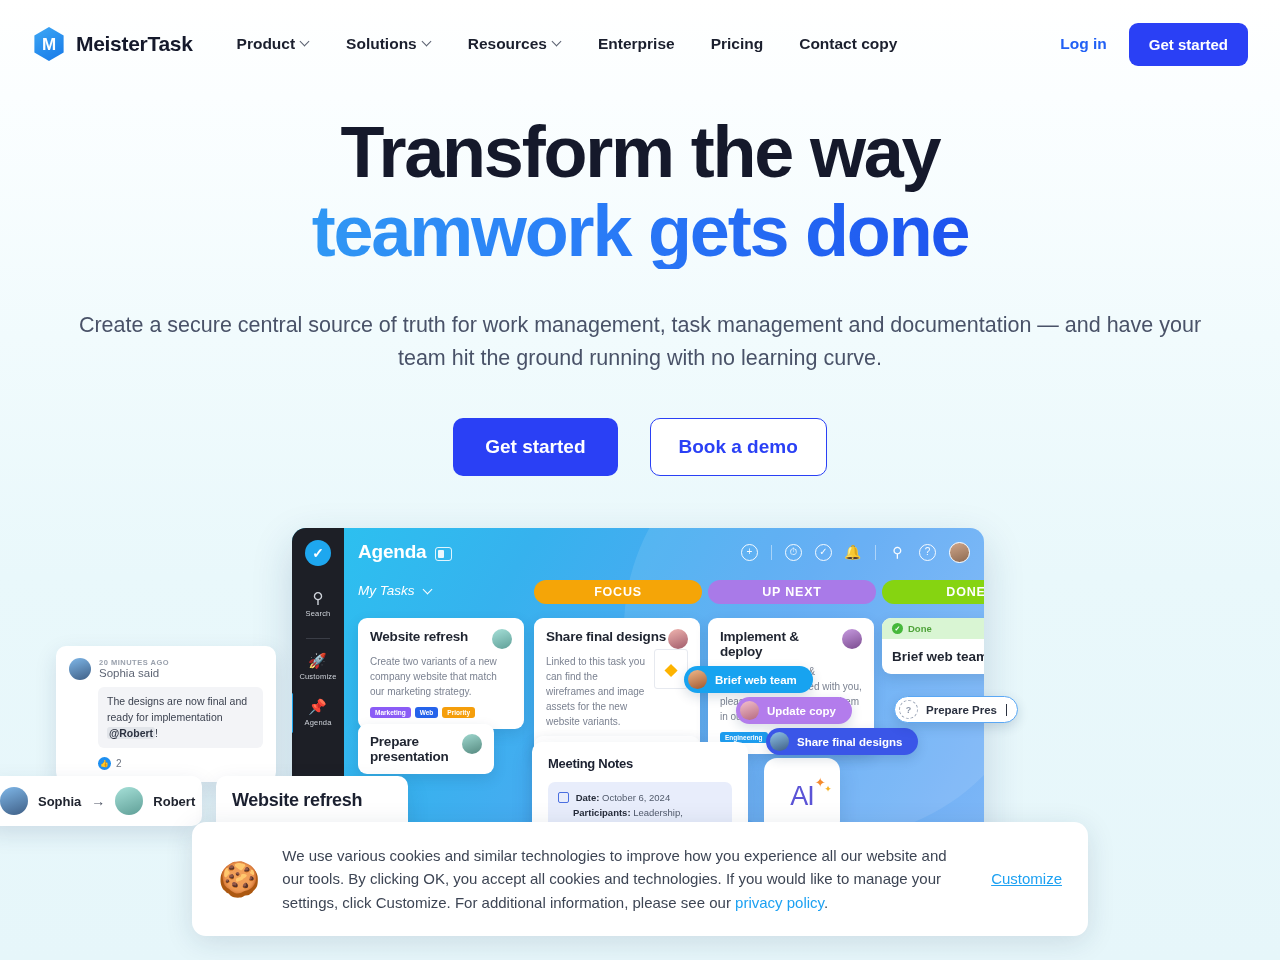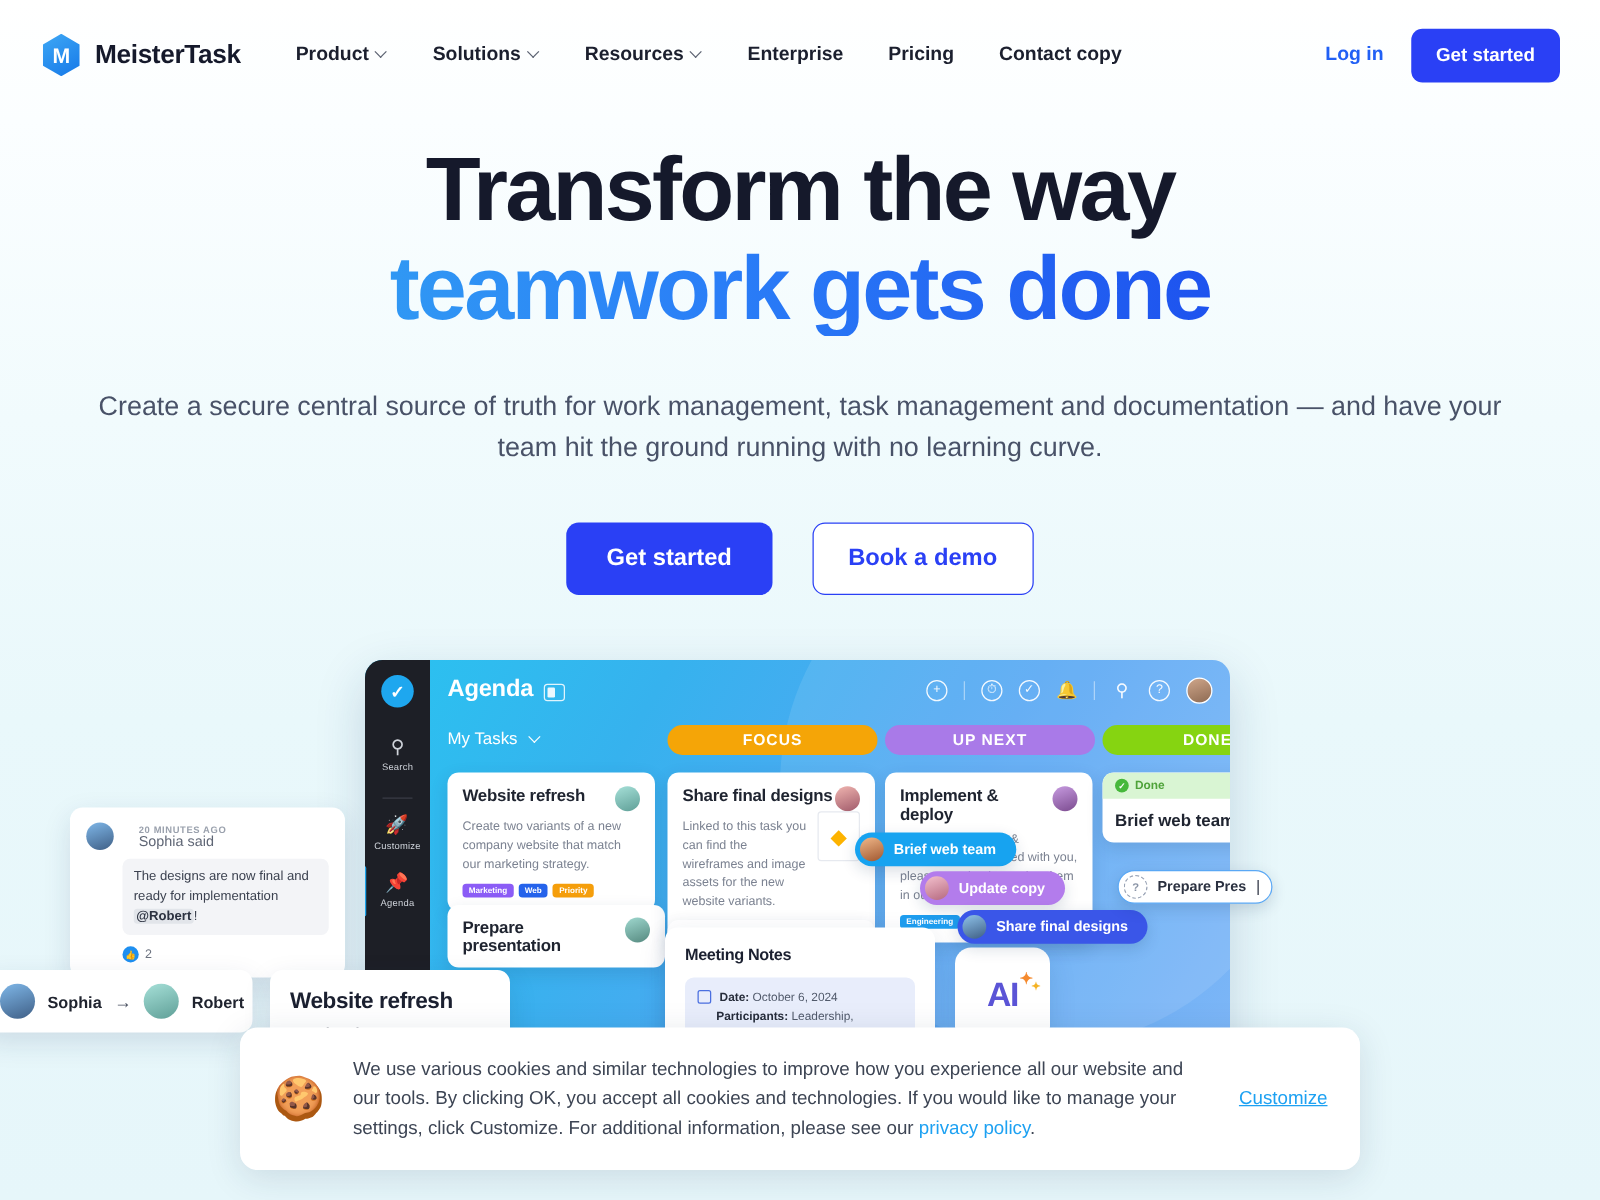--- a/index.html
+++ b/index.html
@@ -134,21 +134,21 @@
   }
   .tb-ico.plain { border: none; font-size: 14px; }
   .tb-sep { width: 1px; height: 15px; background: rgba(255,255,255,.45); }
   .tb-avatar {
     width: 21px; height: 21px; border-radius: 50%;
     background: linear-gradient(160deg,#cfa68a,#8d6a52); border: 1.5px solid #fff;
   }
 
   .my-tasks {
     position: absolute; left: 66px; top: 55px; color: #fff;
-    font-size: 13.5px; font-weight: 500; z-index: 4;
+    font-size: 13.5px; font-weight: 500; z-index: 4; font-style: italic;
   }
   .my-tasks .caret2 {
     display:inline-block; width:7px;height:7px;border-right:1.4px solid #fff;border-bottom:1.4px solid #fff;
     transform: rotate(45deg); margin-left: 6px; position: relative; top:-2px;
   }
 
   .col-pill {
     position: absolute; top: 52px; height: 24px; border-radius: 12px;
     color: #fff; font-size: 12.5px; font-weight: 700; letter-spacing: .8px;
     display: flex; align-items: center; justify-content: center; z-index: 4;
@@ -162,21 +162,21 @@
     box-shadow: 0 5px 14px rgba(20,50,90,.14); z-index: 4; padding: 11px 12px;
   }
   .tc-head { display: flex; align-items: flex-start; }
   .tc-title { font-size: 13.5px; font-weight: 600; color: #1f2430; letter-spacing: -.2px; }
   .tc-ava { width: 20px; height: 20px; border-radius: 50%; margin-left: auto; flex: none; }
   .tc-body { font-size: 10px; line-height: 1.5; color: #7b8291; margin-top: 5px; }
   .tc-tags { display: flex; gap: 4px; margin-top: 8px; flex-wrap: wrap; }
   .tag { font-size: 6.5px; font-weight: 600; color:#fff; padding: 2px 5px; border-radius: 3px; }
 
   .card-website { left: 66px; top: 90px; width: 166px; }
-  .card-prepare { left: 66px; top: 196px; width: 174px; padding: 10px 12px; }
+  .card-prepare { left: 66px; top: 196px; width: 136px; padding: 10px 12px; }
   .card-share   { left: 242px; top: 90px; width: 166px; }
   .card-update  { left: 242px; top: 208px; width: 166px; }
   .card-impl    { left: 416px; top: 90px; width: 166px; }
 
   .done-card {
     position: absolute; left: 590px; top: 90px; width: 144px;
     background:#fff; border-radius: 9px; overflow: hidden; z-index: 4;
     box-shadow: 0 5px 14px rgba(20,50,90,.14);
   }
   .done-strip {
@@ -191,21 +191,21 @@
 
   .sketch-ico {
     width: 34px; height: 40px; background:#fff; border: 1px solid #e6e9ef; border-radius: 3px;
     margin-left: auto; flex: none; display:flex; align-items:center; justify-content:center;
     font-size: 17px; color:#fdb300;
   }
 
   
   .float-card { position: absolute; background:#fff; border-radius: 10px; box-shadow: 0 8px 22px rgba(20,50,90,.13); z-index: 10; }
   .comment-card { left: 56px; top: 118px; width: 220px; padding: 12px 13px; }
-  .cc-head { display: flex; align-items: center; gap: 20px; }
+  .cc-head { display: flex; gap: 8px; }
   .cc-ava { width: 22px; height: 22px; border-radius: 50%; flex:none; }
   .cc-time { font-size: 7.5px; color:#9aa1ad; letter-spacing: .5px; font-weight: 600; }
   .cc-name { font-size: 11.5px; color:#20242f; font-weight: 700; }
   .cc-name span { font-weight: 400; color:#5f6675; }
   .cc-bubble { background:#f3f4f7; border-radius: 6px; padding: 7px 9px; margin: 7px 0 0 29px; font-size: 10.5px; color:#3c4250; line-height:1.5; }
   .cc-mention { background:#e2e5ea; border-radius:3px; padding:0 2px; font-weight:700; color:#2b3140; }
   .cc-react { display:flex; align-items:center; gap:5px; margin: 9px 0 0 29px; }
   .cc-thumb { width:13px; height:13px; border-radius:50%; background:#1e8ff0; color:#fff; font-size:7px; display:flex;align-items:center;justify-content:center;}
   .cc-count { font-size: 10px; color:#6c7380; }
 
@@ -247,21 +247,21 @@
     font-size: 9px; color:#8a94a6; flex:none;
   }
   .chip-cursor { display:inline-block; width:1.5px; height:12px; background:#2b3140; margin-left:1px; vertical-align:-2px;}
 
   .ai-card {
     position:absolute; left: 764px; top: 230px; width: 76px; height: 76px;
     background:#fff; border-radius: 13px; z-index: 12;
     box-shadow: 0 8px 22px rgba(20,50,90,.12);
     display:flex; align-items:center; justify-content:center;
   }
-  .ai-text { font-size: 27px; font-weight: 700; color:#5b54d6; letter-spacing: -1px; position: relative; }
+  .ai-text { font-size: 27px; font-weight: 400; color:#5b54d6; letter-spacing: -1px; position: relative; }
   .spark1 { position:absolute; right:-11px; top:-6px; color:#f58a2e; font-size:13px; }
   .spark2 { position:absolute; right:-17px; top:3px; color:#f5b324; font-size:9px; }
 
   
   .cookie {
     position: absolute; left: 192px; top: 822px; width: 896px;
     background: #fff; border-radius: 14px; box-shadow: 0 6px 28px rgba(25,50,80,.13);
     display: flex; align-items: center; padding: 22px 26px; gap: 22px; z-index: 80;
   }
   .cookie-ico { font-size: 34px; line-height: 1; flex: none; }

